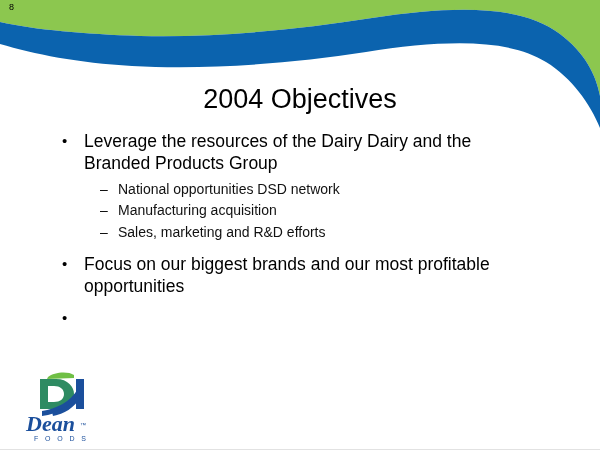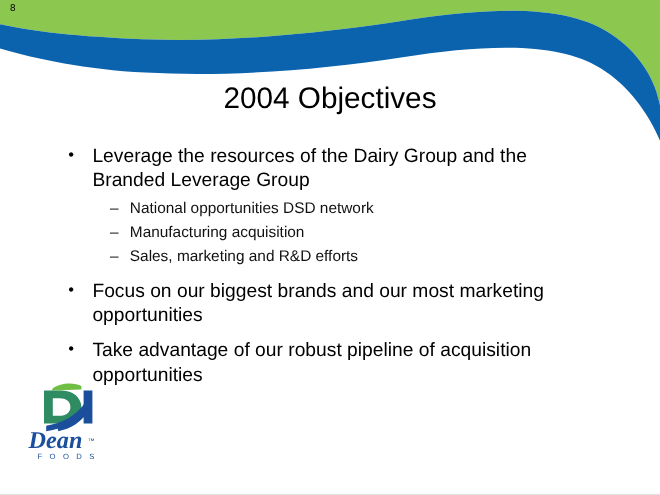--- a/index.html
+++ b/index.html
@@ -36,21 +36,21 @@
     left: 9px;
     font-size: 9px;
     color: #000000;
     line-height: 1;
     z-index: 5;
   }
 
   
   .title {
     position: absolute;
-    top: 74px;
+    top: 84px;
     left: 0;
     width: 600px;
     text-align: center;
     font-size: 27px;
     color: #000000;
     letter-spacing: 0px;
     z-index: 4;
   }
 
   
@@ -101,21 +101,21 @@
     flex: 1 1 auto;
   }
   .gap-top {
     margin-top: 9px;
   }
 
   
   .logo {
     position: absolute;
     left: 22px;
-    bottom: 28px;
+    bottom: 4px;
     width: 96px;
     height: 74px;
     z-index: 3;
   }
   .logo svg { display: block; }
 </style>
 </head>
 <body>
 
 <div class="slide">
@@ -141,45 +141,44 @@
   </svg>
 
   <div class="slide-number">8</div>
 
   <div class="title">2004 Objectives</div>
 
   <div class="body">
 
     <div class="bullet-l1">
       <span class="marker">•</span>
-      <span class="text">Leverage the resources of the Dairy Group and the Branded Leverage Group</span>
+      <span class="text">Leverage the resources of the Dairy Dairy and the Branded Products Group</span>
     </div>
     <div class="sub-list">
       <div class="bullet-l2">
         <span class="marker">–</span>
         <span class="text">National opportunities DSD network</span>
       </div>
       <div class="bullet-l2">
         <span class="marker">–</span>
         <span class="text">Manufacturing acquisition</span>
       </div>
       <div class="bullet-l2">
         <span class="marker">–</span>
         <span class="text">Sales, marketing and R&amp;D efforts</span>
       </div>
     </div>
 
     <div class="bullet-l1 gap-top">
       <span class="marker">•</span>
-      <span class="text">Focus on our biggest brands and our most marketing opportunities</span>
+      <span class="text">Focus on our biggest brands and our most profitable opportunities</span>
     </div>
 
     <div class="bullet-l1 gap-top">
       <span class="marker">•</span>
-      <span class="text">Take advantage of our robust pipeline of acquisition opportunities</span>
     </div>
 
   </div>
 
   <div class="logo">
     <svg viewBox="0 0 96 74" width="96" height="74">
 
       <path fill="#6FBF45" d="M26 6 C32 1, 46 0, 52 4 L52 7 L25 8 Z"></path>
 
       <path fill="#2E8B62" d="M18 8 L34 8 C46 8, 52 16, 52 23

